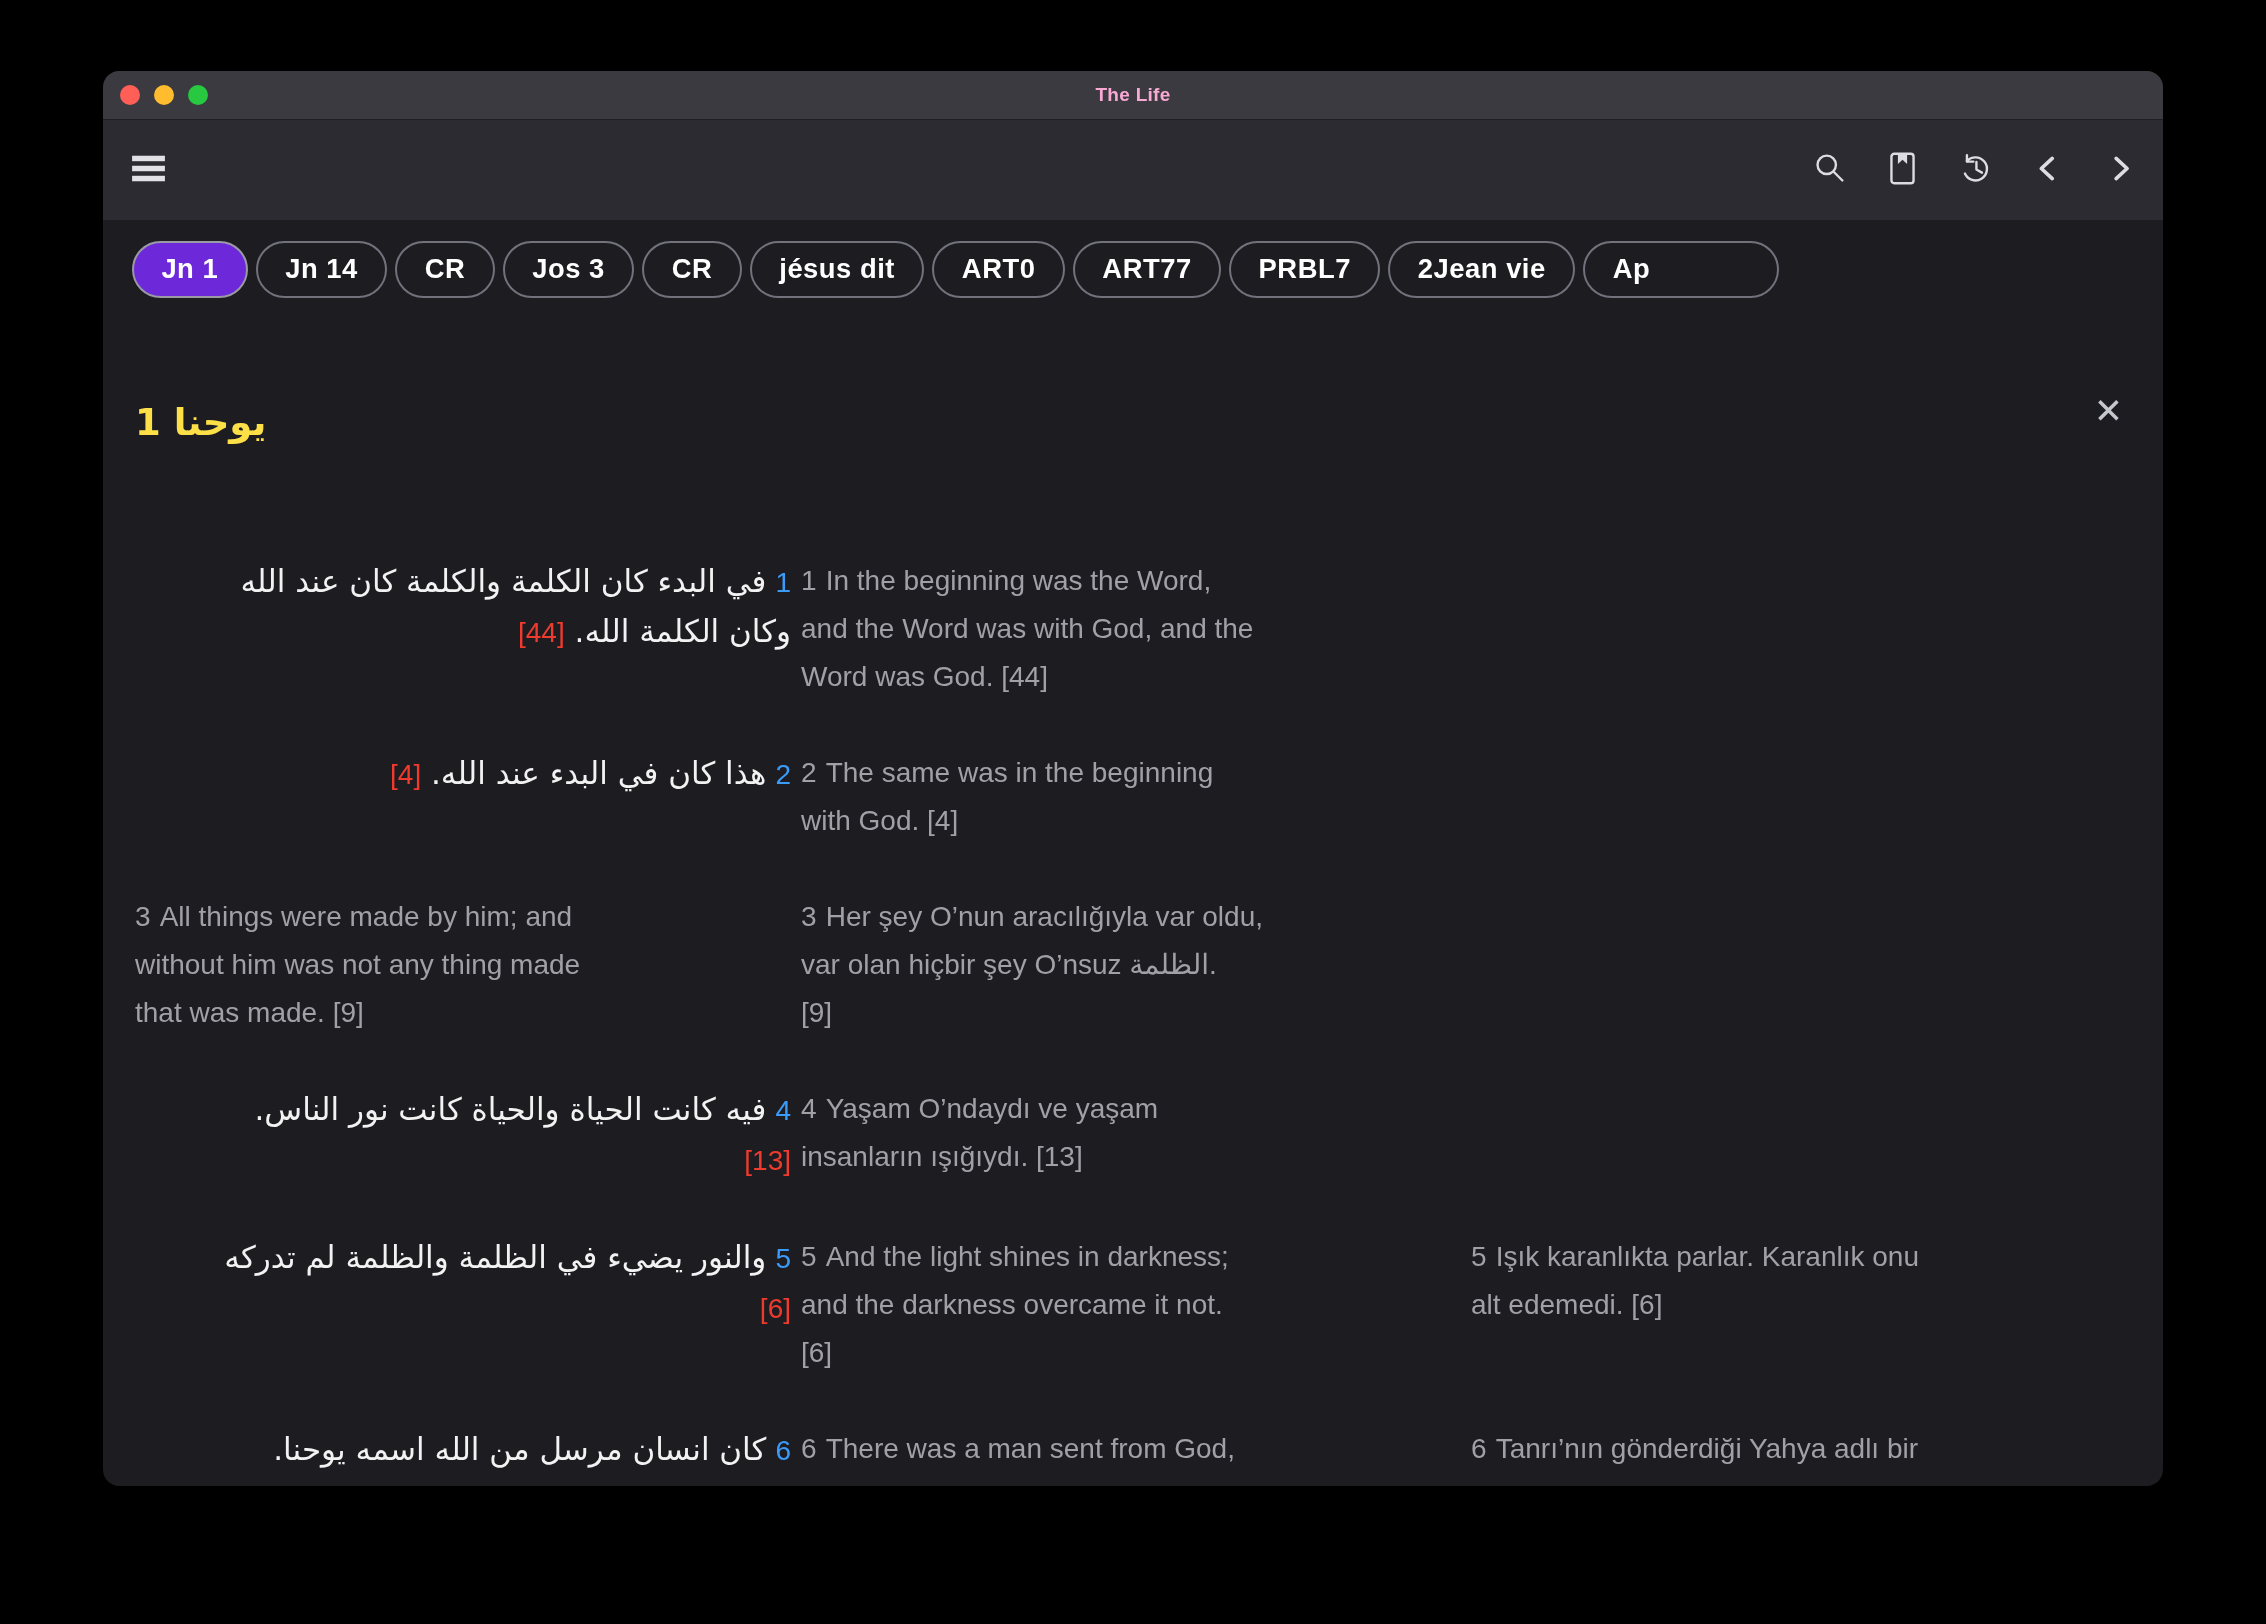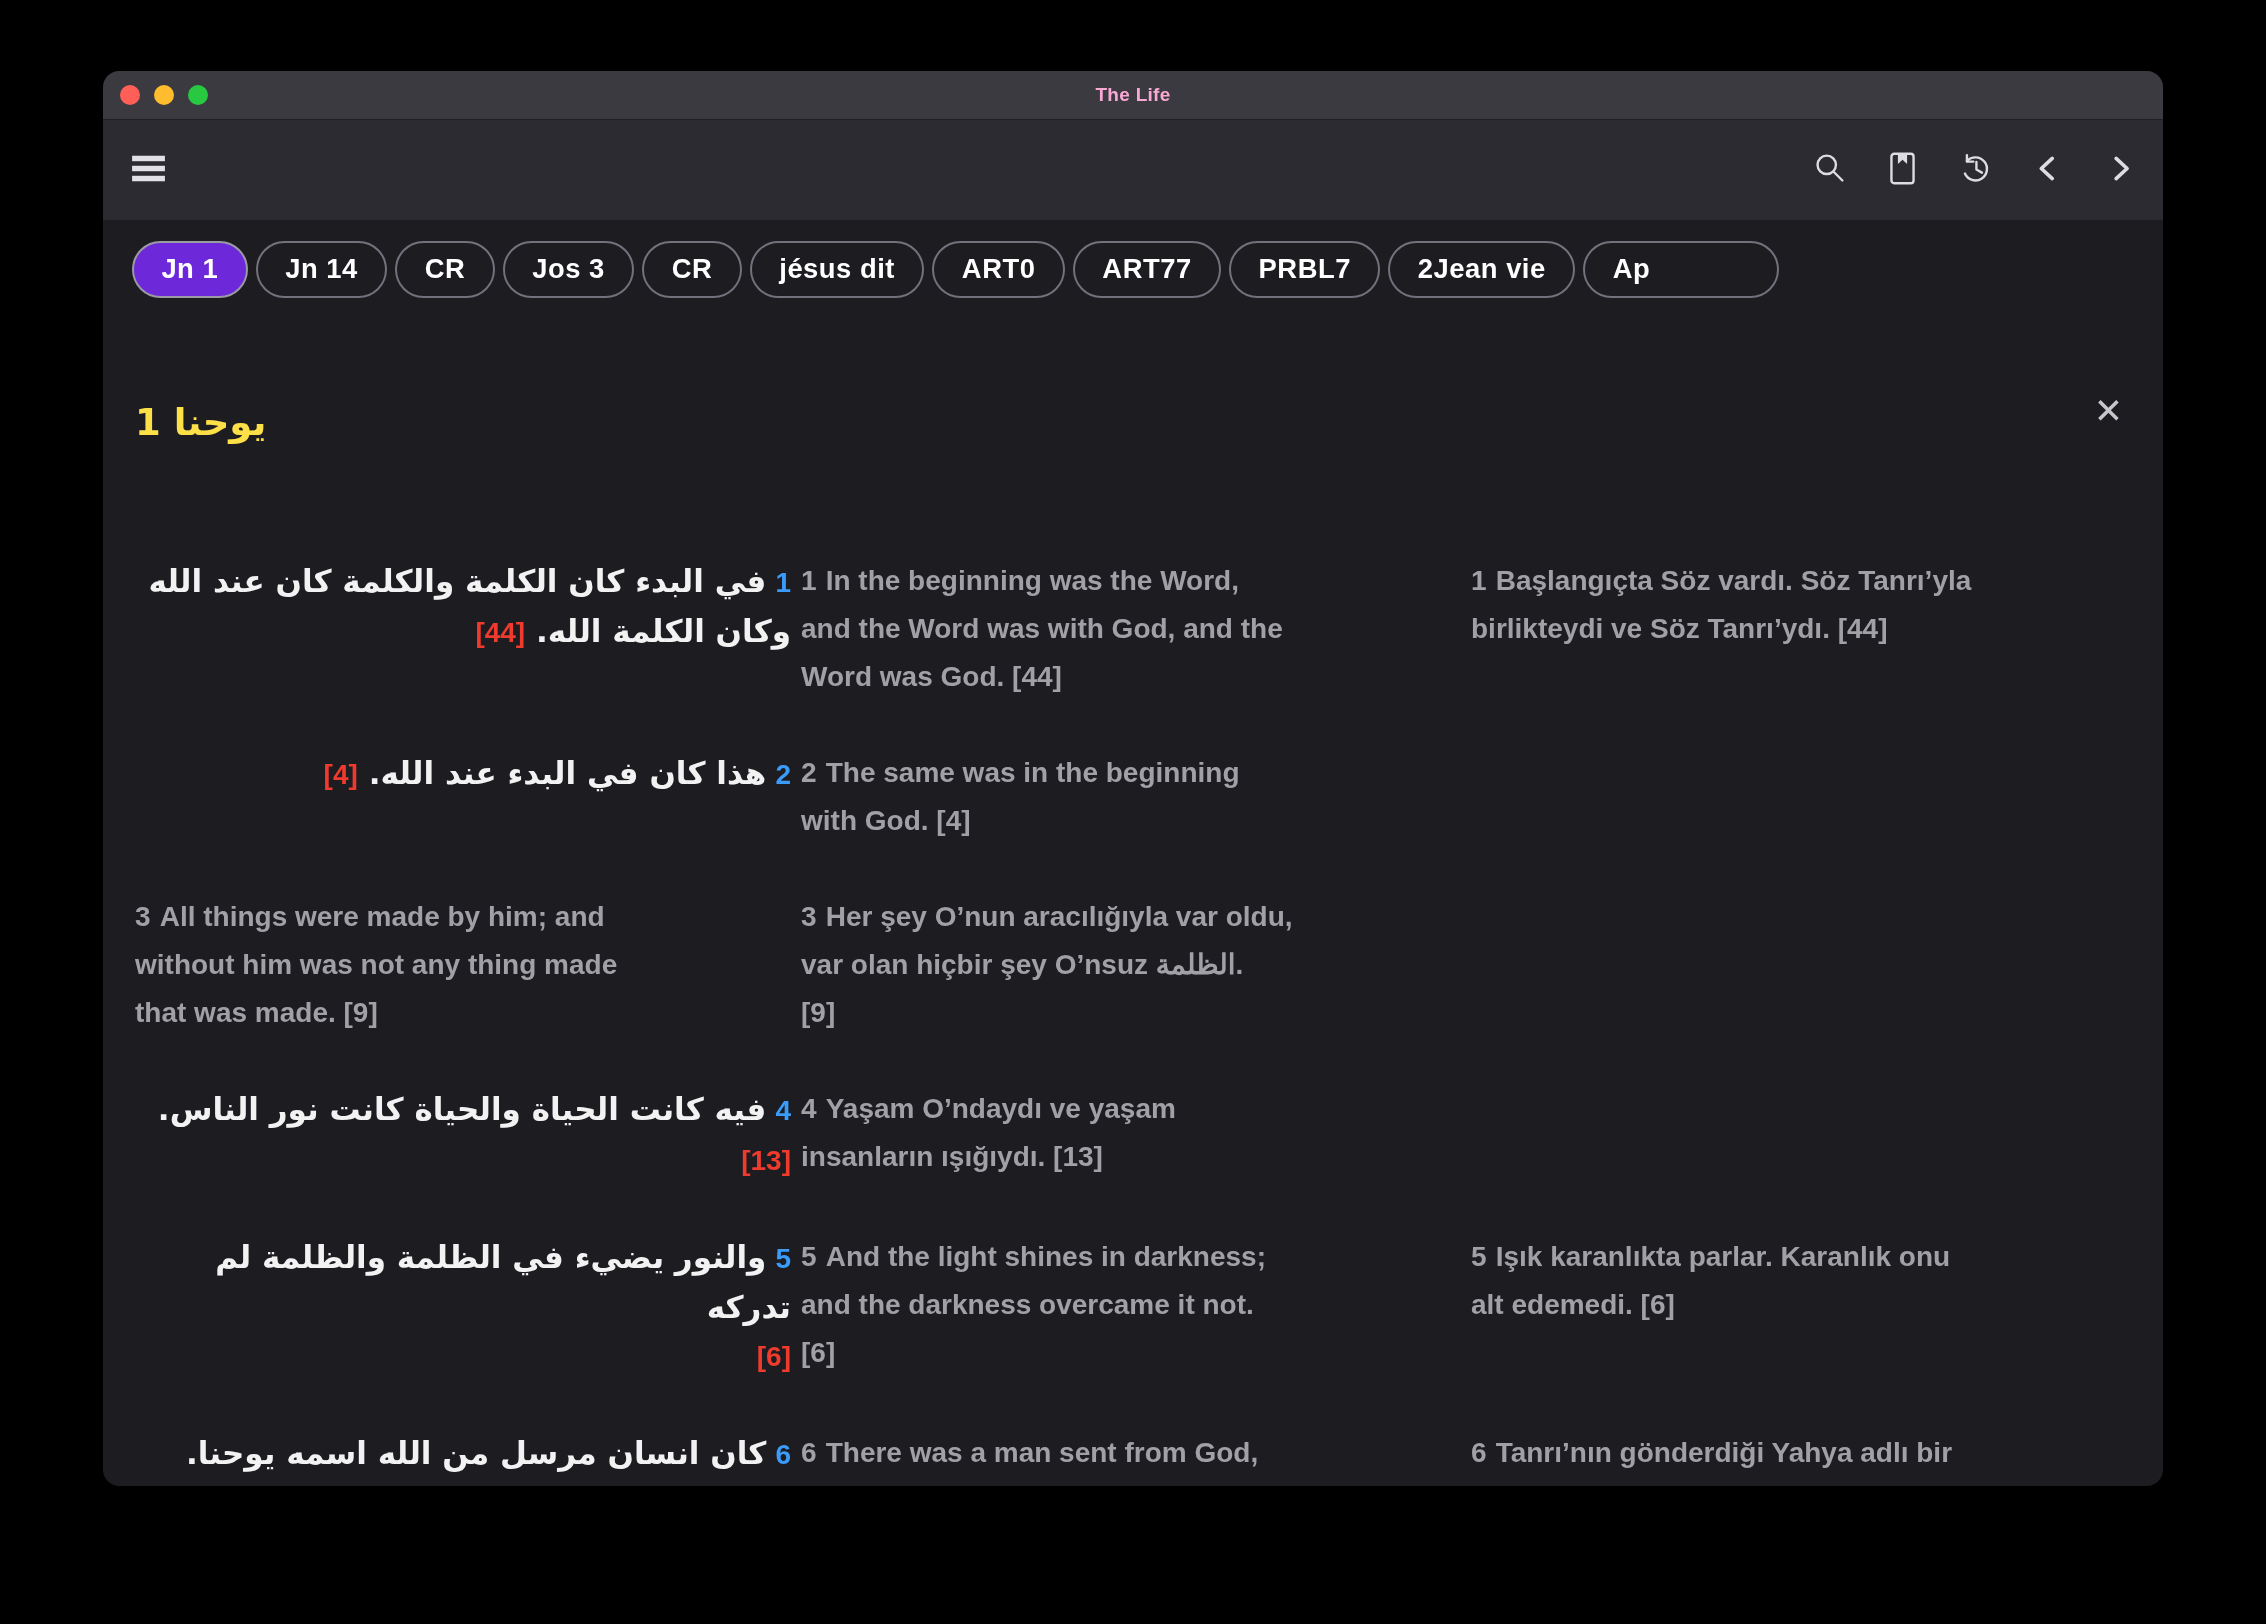--- a/index.html
+++ b/index.html
@@ -25,21 +25,21 @@
        color:#fff;font-weight:bold;font-size:27.4px;display:flex;align-items:center;
        padding:0 27.4px;letter-spacing:0.5px;cursor:pointer;}
   .tab.active{background:#6d28d9;border-color:#9a9aa4;}
   .tab.clipped{min-width:137px;}
   
   .pane-title{position:absolute;left:32px;top:330px;font-size:37px;font-weight:bold;color:#fde047;
               font-family:"DejaVu Sans",sans-serif;}
   .close-btn{position:absolute;right:40px;top:322px;font-size:35px;color:#c6c6cd;cursor:pointer;
              line-height:35px;}
   
-  .verses{position:absolute;left:32px;top:486px;display:flex;flex-direction:column;row-gap:48px;font-weight:bold;}
+  .verses{position:absolute;left:32px;top:486px;display:flex;flex-direction:column;row-gap:48px;}
   .vrow{display:grid;grid-template-columns:656px 660px 656px;column-gap:10px;}
   .cell{font-size:28px;line-height:48px;}
   .cell .vtext{white-space:pre-line;}
   .cell.ar{direction:rtl;text-align:right;color:#f2f2f3;font-size:31px;
            font-family:"DejaVu Sans",sans-serif;}
   .cell.en,.cell.tr{color:#a0a0a6;text-align:left;}
   .vnum{margin-inline-end:9.1px;}
   .cell.ar .vnum{color:#3b9bf8;font-family:"Liberation Sans",sans-serif;font-size:28px;}
   .cell.ar .vref{color:#ee3b2e;font-family:"Liberation Sans",sans-serif;font-size:28px;}
   .cell.en .vnum,.cell.tr .vnum,.cell.en .vref,.cell.tr .vref{color:#a0a0a6;}
@@ -129,22 +129,20 @@
   <div class="close-btn"><span>✕</span></div>
 
   <div class="verses">
 
     <div class="vrow">
       <div class="cell ar"><span class="vnum">1</span><span class="vtext">في البدء كان الكلمة والكلمة كان عند الله
 وكان الكلمة الله.</span> <span class="vref">[44]</span></div>
       <div class="cell en"><span class="vnum">1</span><span class="vtext">In the beginning was the Word,
 and the Word was with God, and the
 Word was God.</span><span class="vref"> [44]</span></div>
-      <div class="cell tr"><span class="vnum">1</span><span class="vtext">Başlangıçta Söz vardı. Söz Tanrı’yla
-birlikteydi ve Söz Tanrı’ydı.</span><span class="vref"> [44]</span></div>
     </div>
 
     <div class="vrow">
       <div class="cell ar"><span class="vnum">2</span><span class="vtext">هذا كان في البدء عند الله.</span> <span class="vref">[4]</span></div>
       <div class="cell en"><span class="vnum">2</span><span class="vtext">The same was in the beginning
 with God.</span><span class="vref"> [4]</span></div>
     </div>
 
     <div class="vrow">
       <div class="cell en"><span class="vnum">3</span><span class="vtext">All things were made by him; and

